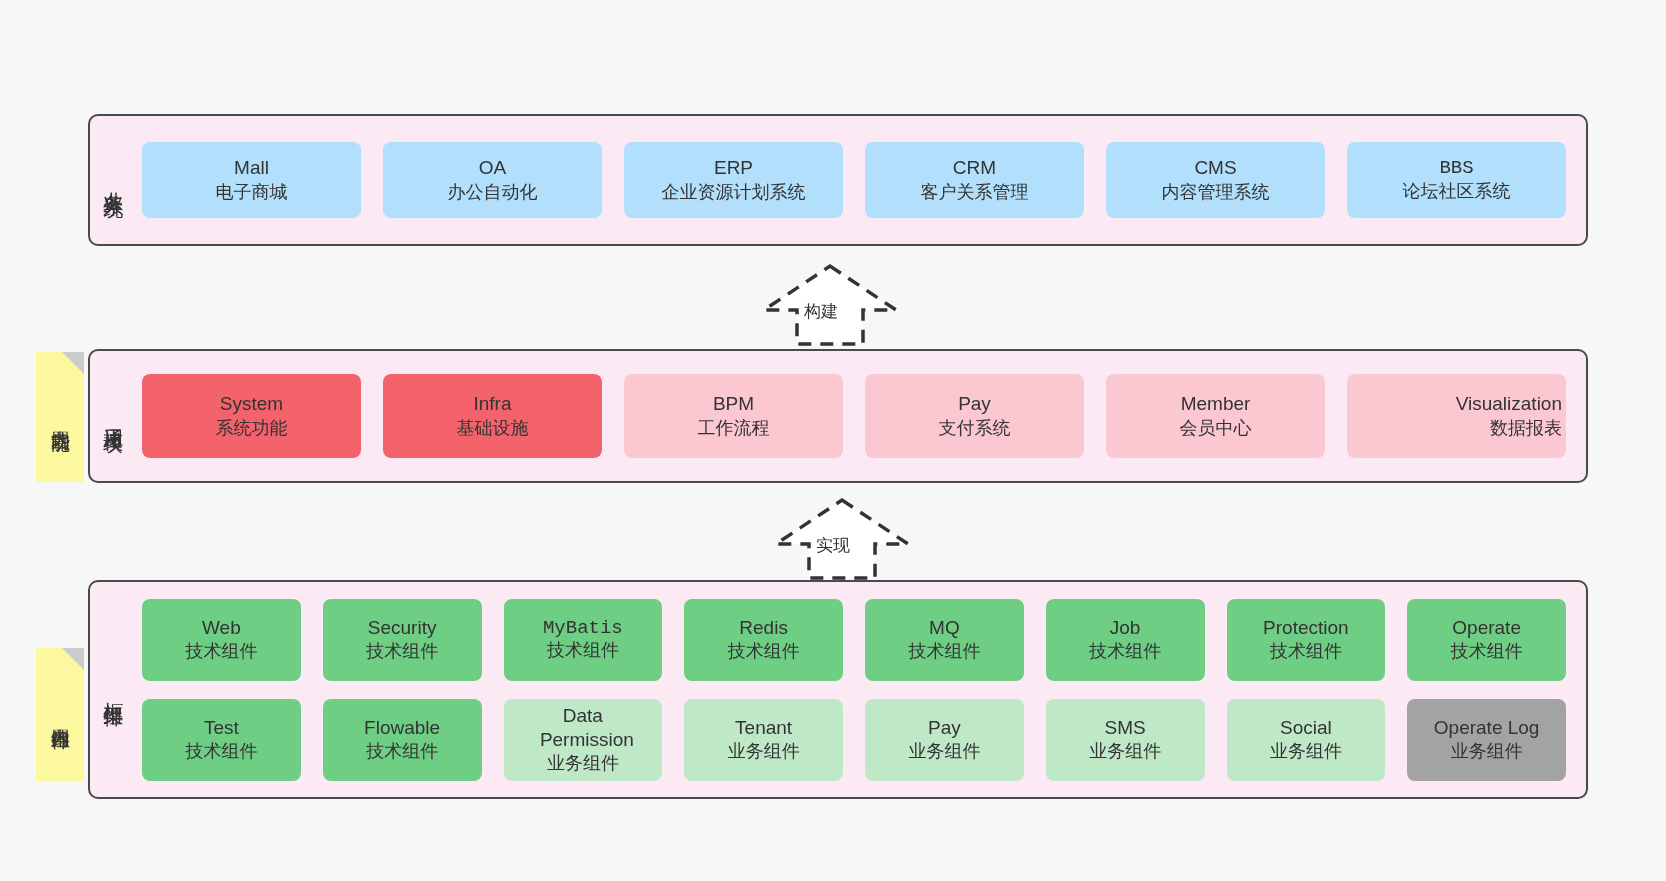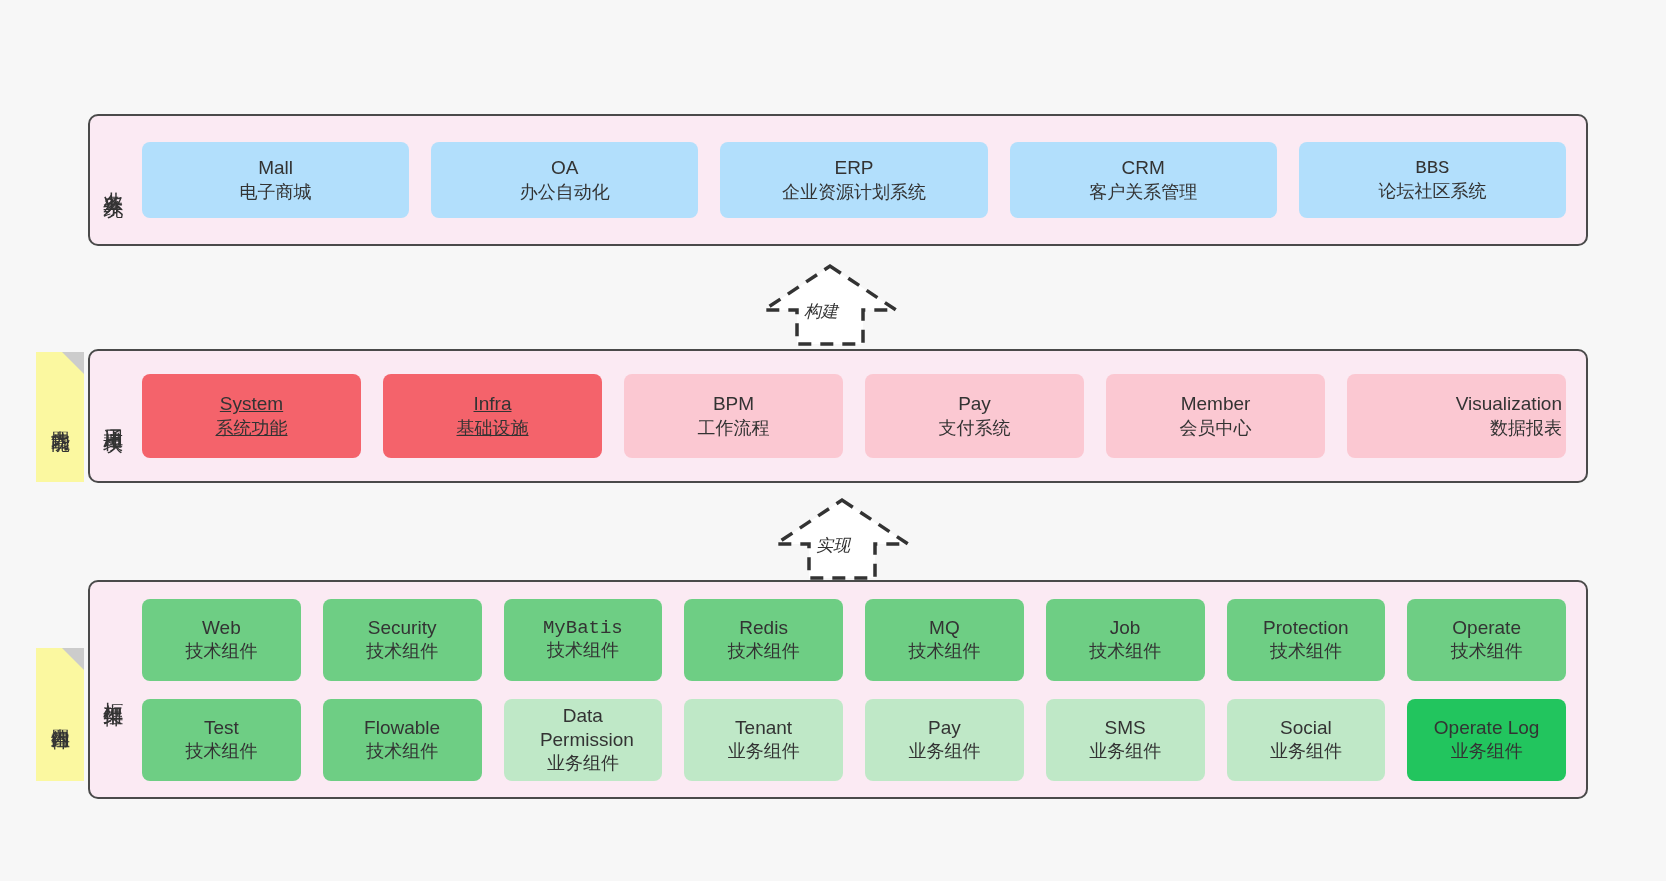--- a/index.html
+++ b/index.html
@@ -65,21 +65,21 @@
     user-select: none;
   }
   .node .en { font-size: 19px; }
   .node .cn { font-size: 18px; }
 
   .row-biz .node { height: 76px; }
   .row-mod .node { height: 84px; }
   .row-fw  .node { height: 82px; }
 
   .c-blue        { background: #b2dffc; }
-  .c-red         { background: #f4636b; text-decoration: underline; }
+  .c-red         { background: #f4636b; }
   .c-pink        { background: #fbc8d2; }
   .c-green       { background: #6ece84; }
   .c-green-light { background: #bfe8c7; }
 
   
   .note {
     position: absolute;
     background: #fbf8a0;
     color: #333333;
     font-size: 19px;
@@ -95,21 +95,21 @@
   }
   .note-fold {
     position: absolute;
     top: 0; right: 0;
     width: 22px; height: 22px;
     background: #cccccc;
     clip-path: polygon(0 0, 100% 100%, 100% 0);
   }
 
   
-  .arrow { position: absolute; font-style: italic; }
+  .arrow { position: absolute; }
   .arrow svg { display: block; overflow: visible; }
   .arrow-label {
     position: absolute;
     font-size: 17px;
     color: #333333;
     background: transparent;
     white-space: nowrap;
     user-select: none;
   }
 </style>
@@ -131,20 +131,24 @@
           <span class="en">OA</span>
           <span class="cn">办公自动化</span>
         </div>
         <div class="node c-blue" style="background: rgb(178, 223, 252);">
           <span class="en">ERP</span>
           <span class="cn">企业资源计划系统</span>
         </div>
         <div class="node c-blue" style="background: rgb(178, 223, 252);">
           <span class="en">CRM</span>
           <span class="cn">客户关系管理</span>
+        </div>
+        <div class="node c-blue" style="background: rgb(178, 223, 252);">
+          <span class="en">CMS</span>
+          <span class="cn">内容管理系统</span>
         </div>
         <div class="node c-blue" style="background: rgb(178, 223, 252); font-family: Liberation Mono, monospace;">
           <span class="en">BBS</span>
           <span class="cn">论坛社区系统</span>
         </div>
 
       </div>
     </div>
   </div>
 
@@ -262,21 +266,21 @@
           <span class="cn">业务组件</span>
         </div>
         <div class="node c-green-light" style="background: rgb(191, 232, 199);">
           <span class="en">SMS</span>
           <span class="cn">业务组件</span>
         </div>
         <div class="node c-green-light" style="background: rgb(191, 232, 199);">
           <span class="en">Social</span>
           <span class="cn">业务组件</span>
         </div>
-        <div class="node c-green-light" style="background: #22c55e;">
+        <div class="node c-green-light" style="background: #a3a3a3;">
           <span class="en">Operate Log</span>
           <span class="cn">业务组件</span>
         </div>
       </div>
 
     </div>
   </div>
 
   <div class="note" style="left:36px; top:648px; width:48px; height:133px;">
     <div class="note-fold"></div>

